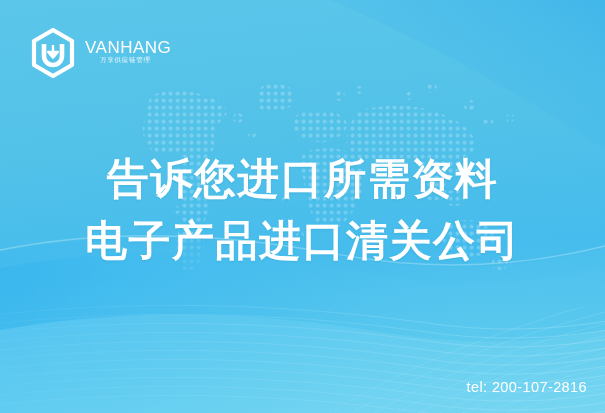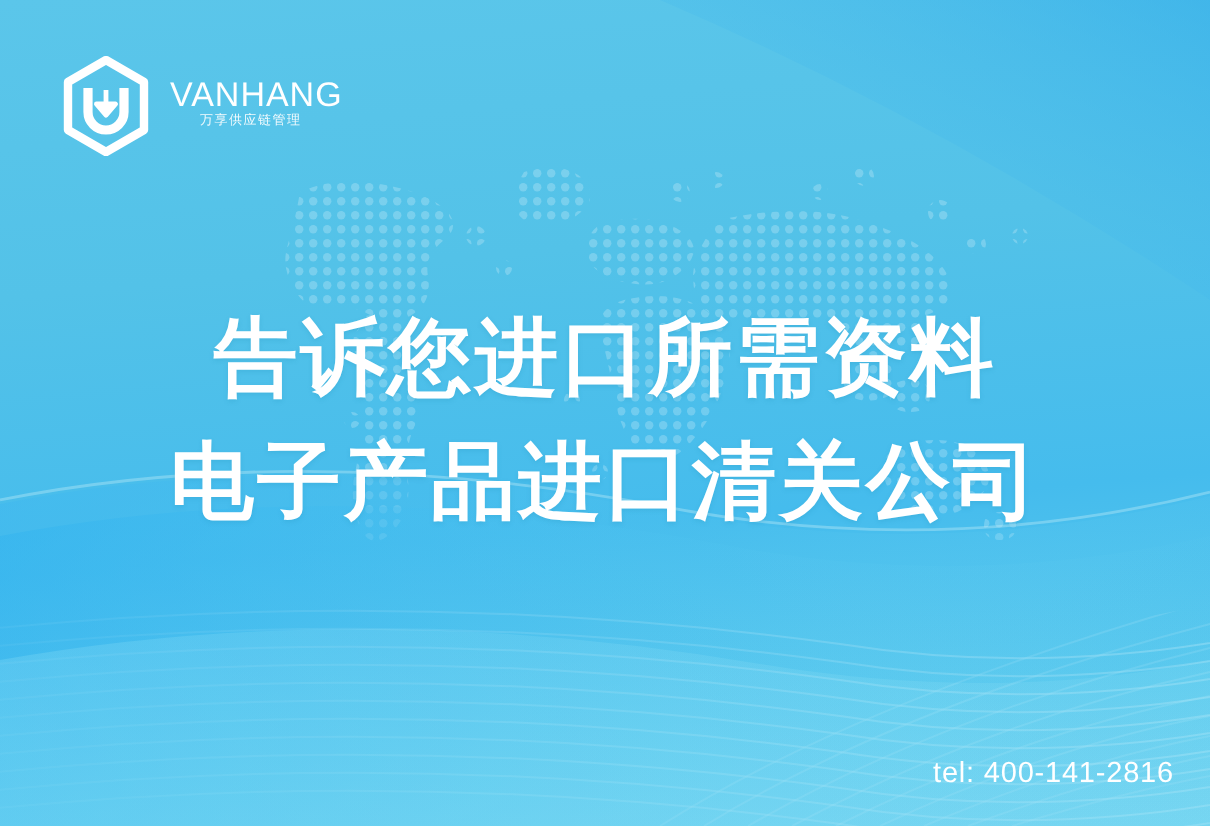--- a/index.html
+++ b/index.html
@@ -229,15 +229,15 @@
         <text x="30" y="52" font-family="Liberation Sans, sans-serif" font-size="13" letter-spacing="1.5" fill="#ffffff" fill-opacity="0.92">万享供应链管理</text>
       </svg>
     </div>
   </div>
 
   <div id="headline">
     <span class="headline-line">告诉您进口所需资料</span>
     <span class="headline-line">电子产品进口清关公司</span>
   </div>
 
-  <div id="phone">tel: 400-141-2816</div>
+  <div id="phone">tel: 200-107-2816</div>
 
 </div>
 
 </body></html>

